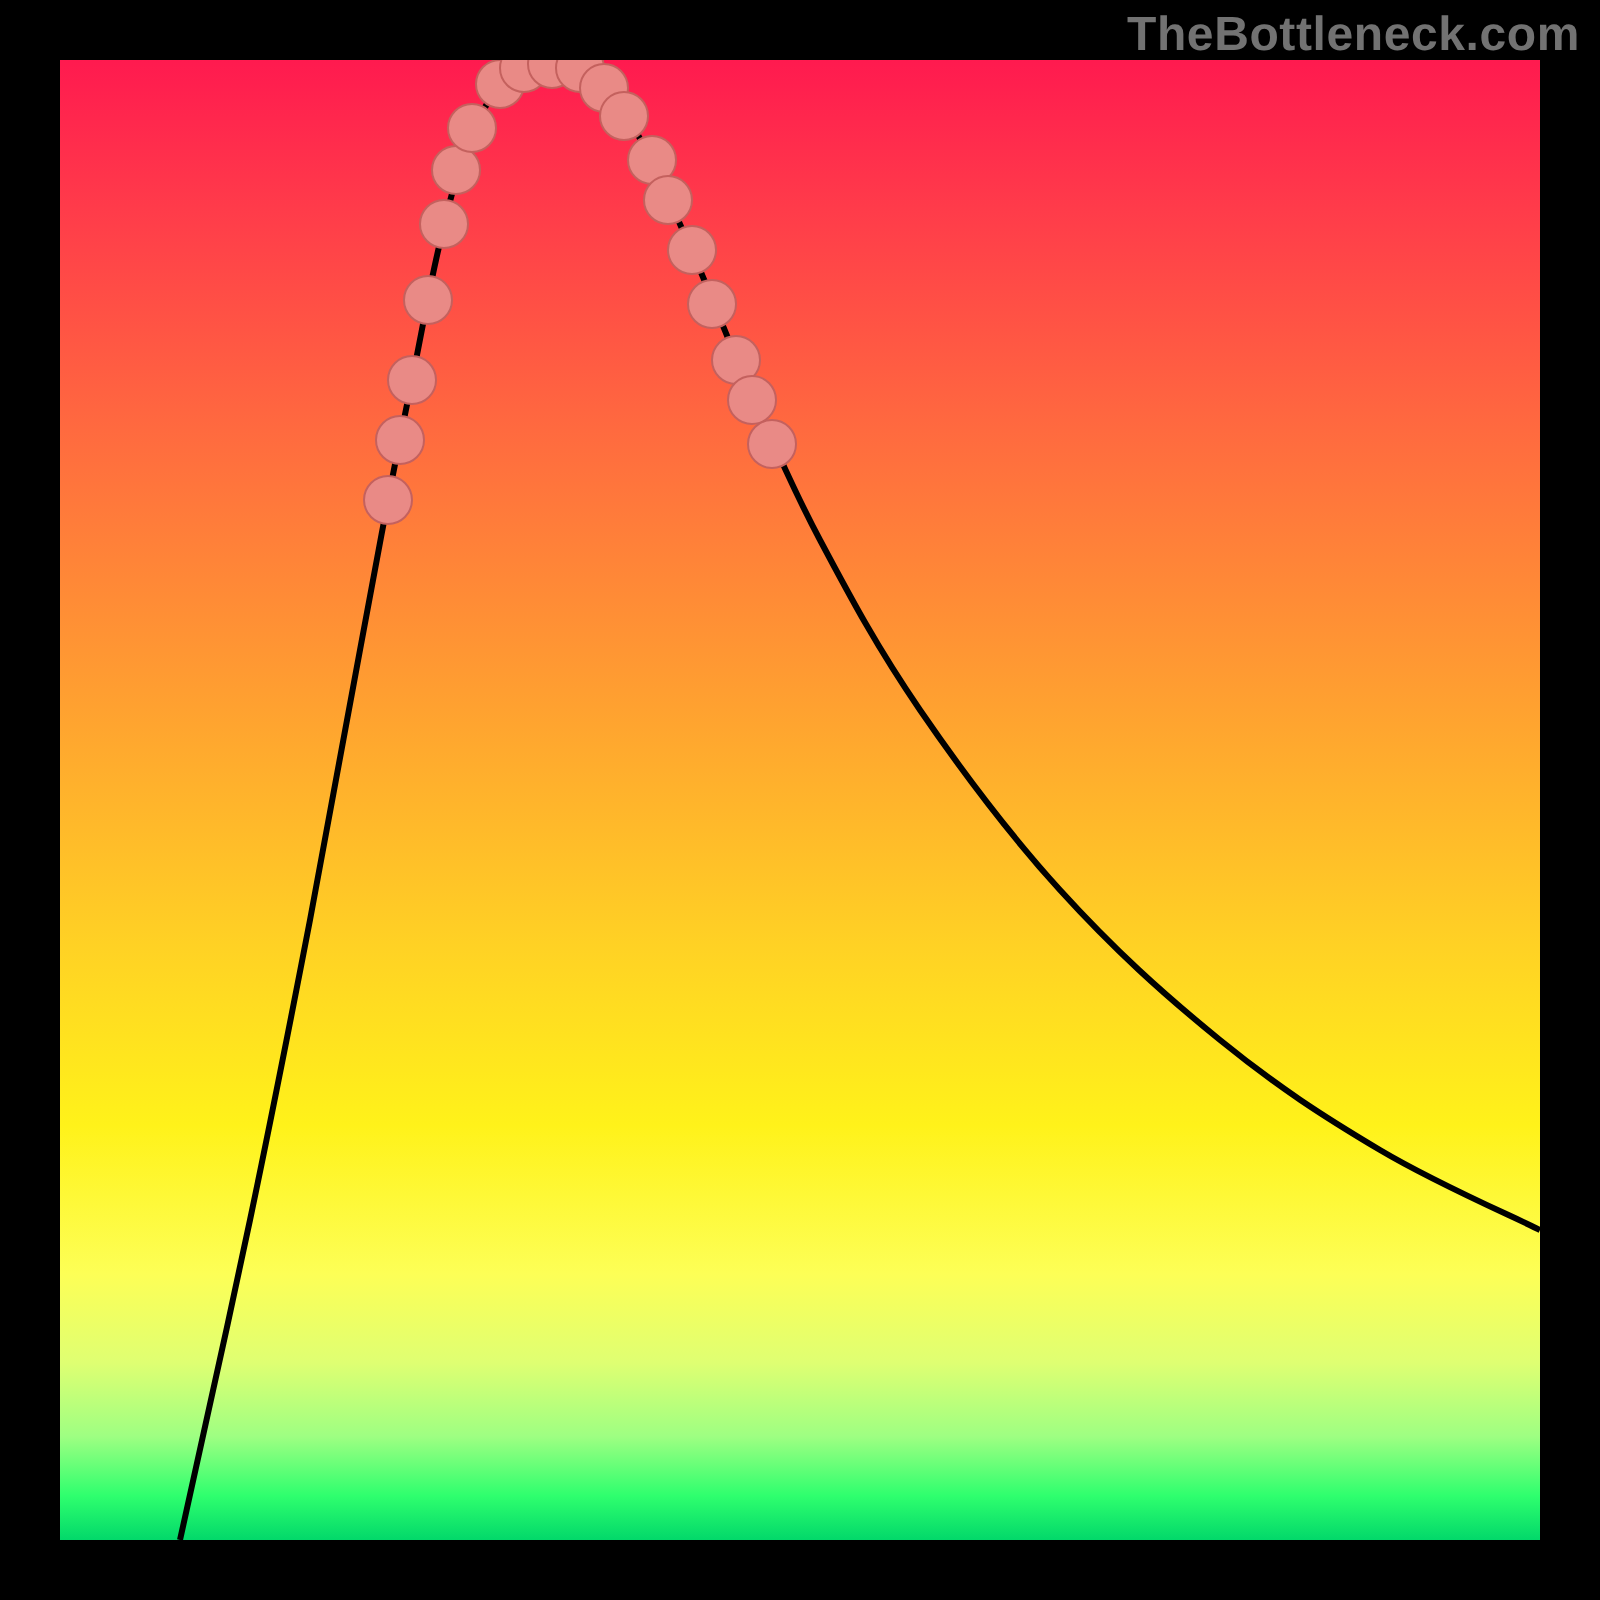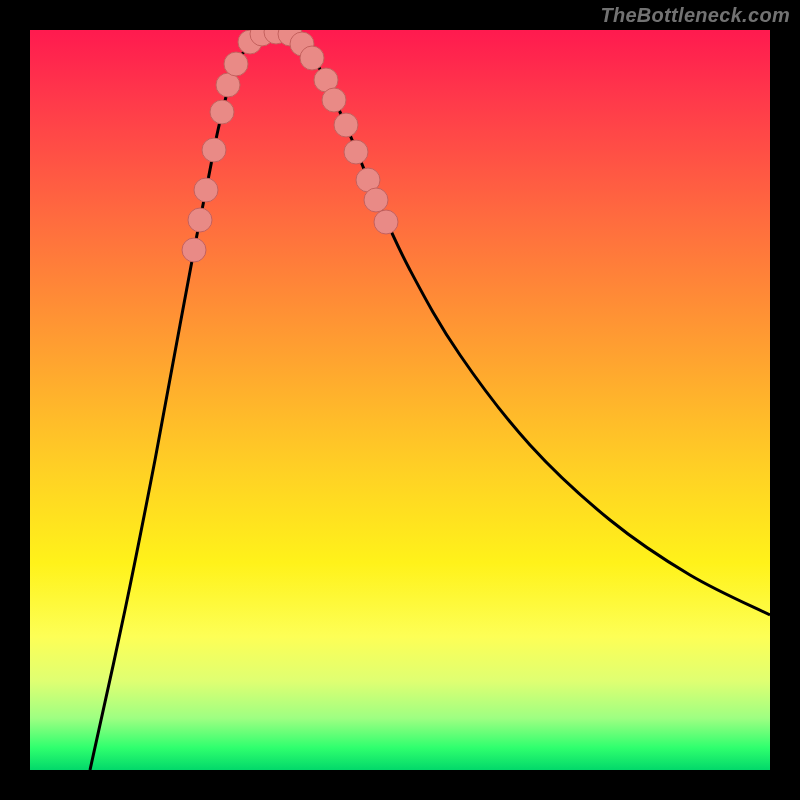--- a/index.html
+++ b/index.html
@@ -28,25 +28,24 @@
       #dfff72 88%,
       #9eff82 93%,
       #2fff6e 97%,
       #02d86a 100%
     );
   }
   .watermark {
     position: absolute;
     top: 4px;
     right: 10px;
-    font-size: 20px;
+    font-size: 24px;
     font-weight: 600;
     color: #727272;
     letter-spacing: 0.3px;
-    font-style: italic;
   }
   svg {
     position: absolute;
     left: 0;
     top: 0;
   }
 </style>
 </head>
 <body>
 

